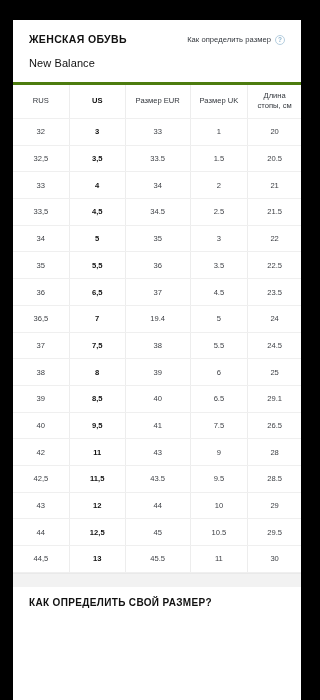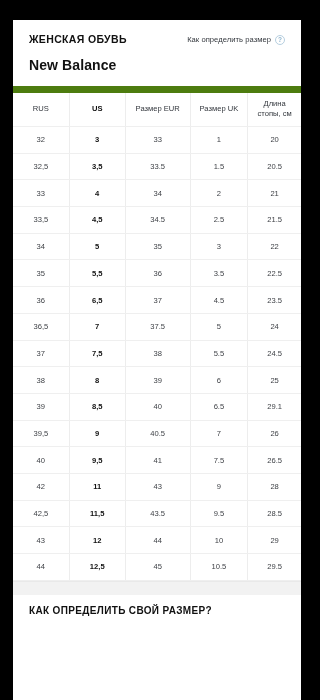--- a/index.html
+++ b/index.html
@@ -25,21 +25,21 @@
     top: 20px;
     width: 288px;
     height: 690px;
     background: #ffffff;
     overflow: hidden;
   }
 
   
   .card-header {
     padding: 14px 16px 13px 16px;
-    border-bottom: 7px solid #4d7c0f;
+    border-bottom: 3px solid #4d7c0f;
   }
 
   .header-top {
     display: flex;
     align-items: center;
     justify-content: space-between;
     margin-bottom: 11px;
   }
 
   .title {
@@ -73,22 +73,22 @@
     border: 1px solid #b6cfe0;
     color: #8fb4cd;
     font-size: 6.5px;
     line-height: 8px;
     text-align: center;
     flex: 0 0 auto;
     font-weight: bold;
   }
 
   .brand {
-    font-size: 14px;
-    font-weight: bold;
+    font-size: 11px;
+    font-weight: normal;
     color: #111111;
     letter-spacing: 0.1px;
   }
 
   
   .size-table {
     width: 100%;
     border-collapse: collapse;
     table-layout: fixed;
   }
@@ -221,21 +221,21 @@
           <tr>
             <td class="col-rus">36</td>
             <td class="col-us">6,5</td>
             <td class="col-eur">37</td>
             <td class="col-uk">4.5</td>
             <td class="col-len">23.5</td>
           </tr>
           <tr>
             <td class="col-rus">36,5</td>
             <td class="col-us">7</td>
-            <td class="col-eur">37.5</td>
+            <td class="col-eur">19.4</td>
             <td class="col-uk">5</td>
             <td class="col-len">24</td>
           </tr>
           <tr>
             <td class="col-rus">37</td>
             <td class="col-us">7,5</td>
             <td class="col-eur">38</td>
             <td class="col-uk">5.5</td>
             <td class="col-len">24.5</td>
           </tr>
@@ -247,27 +247,20 @@
             <td class="col-len">25</td>
           </tr>
           <tr>
             <td class="col-rus">39</td>
             <td class="col-us">8,5</td>
             <td class="col-eur">40</td>
             <td class="col-uk">6.5</td>
             <td class="col-len">29.1</td>
           </tr>
           <tr>
-            <td class="col-rus">39,5</td>
-            <td class="col-us">9</td>
-            <td class="col-eur">40.5</td>
-            <td class="col-uk">7</td>
-            <td class="col-len">26</td>
-          </tr>
-          <tr>
             <td class="col-rus">40</td>
             <td class="col-us">9,5</td>
             <td class="col-eur">41</td>
             <td class="col-uk">7.5</td>
             <td class="col-len">26.5</td>
           </tr>
           <tr>
             <td class="col-rus">42</td>
             <td class="col-us">11</td>
             <td class="col-eur">43</td>
@@ -288,20 +281,27 @@
             <td class="col-uk">10</td>
             <td class="col-len">29</td>
           </tr>
           <tr>
             <td class="col-rus">44</td>
             <td class="col-us">12,5</td>
             <td class="col-eur">45</td>
             <td class="col-uk">10.5</td>
             <td class="col-len">29.5</td>
           </tr>
+          <tr>
+            <td class="col-rus">44,5</td>
+            <td class="col-us">13</td>
+            <td class="col-eur">45.5</td>
+            <td class="col-uk">11</td>
+            <td class="col-len">30</td>
+          </tr>
         </tbody>
     </table>
 
     <div class="footer-gap"></div>
     <div class="footer-section">
       <div class="footer-title">КАК ОПРЕДЕЛИТЬ СВОЙ РАЗМЕР?</div>
     </div>
 
   </div>
 </div>

